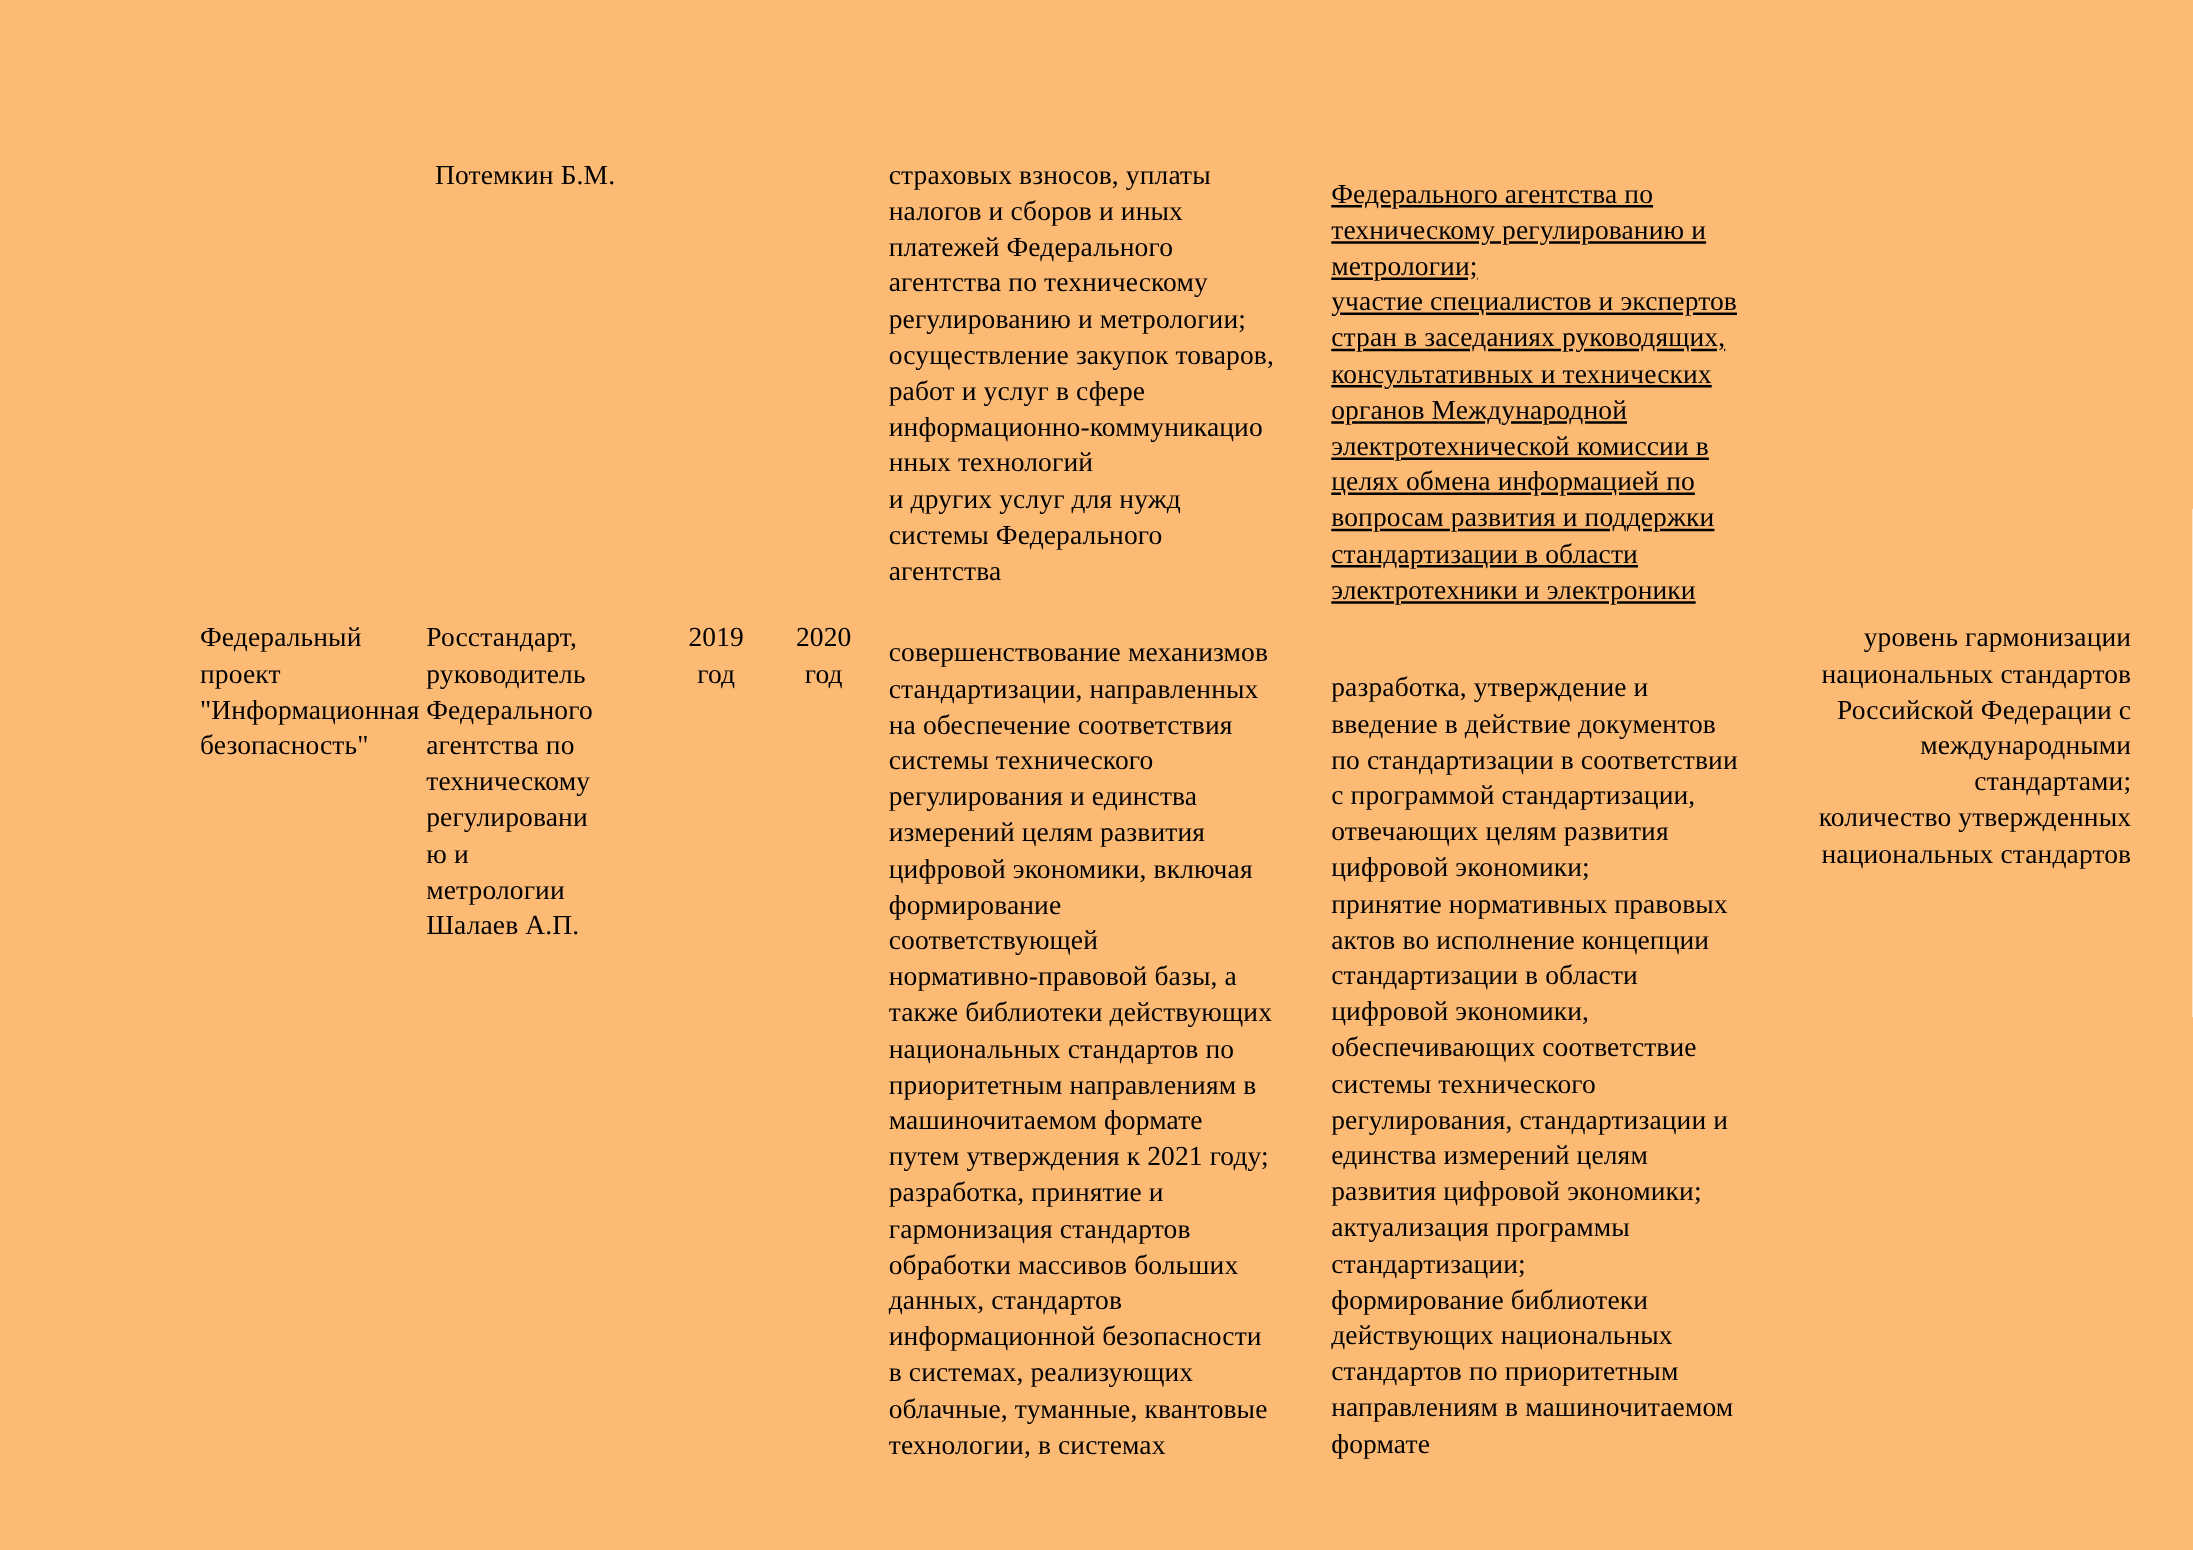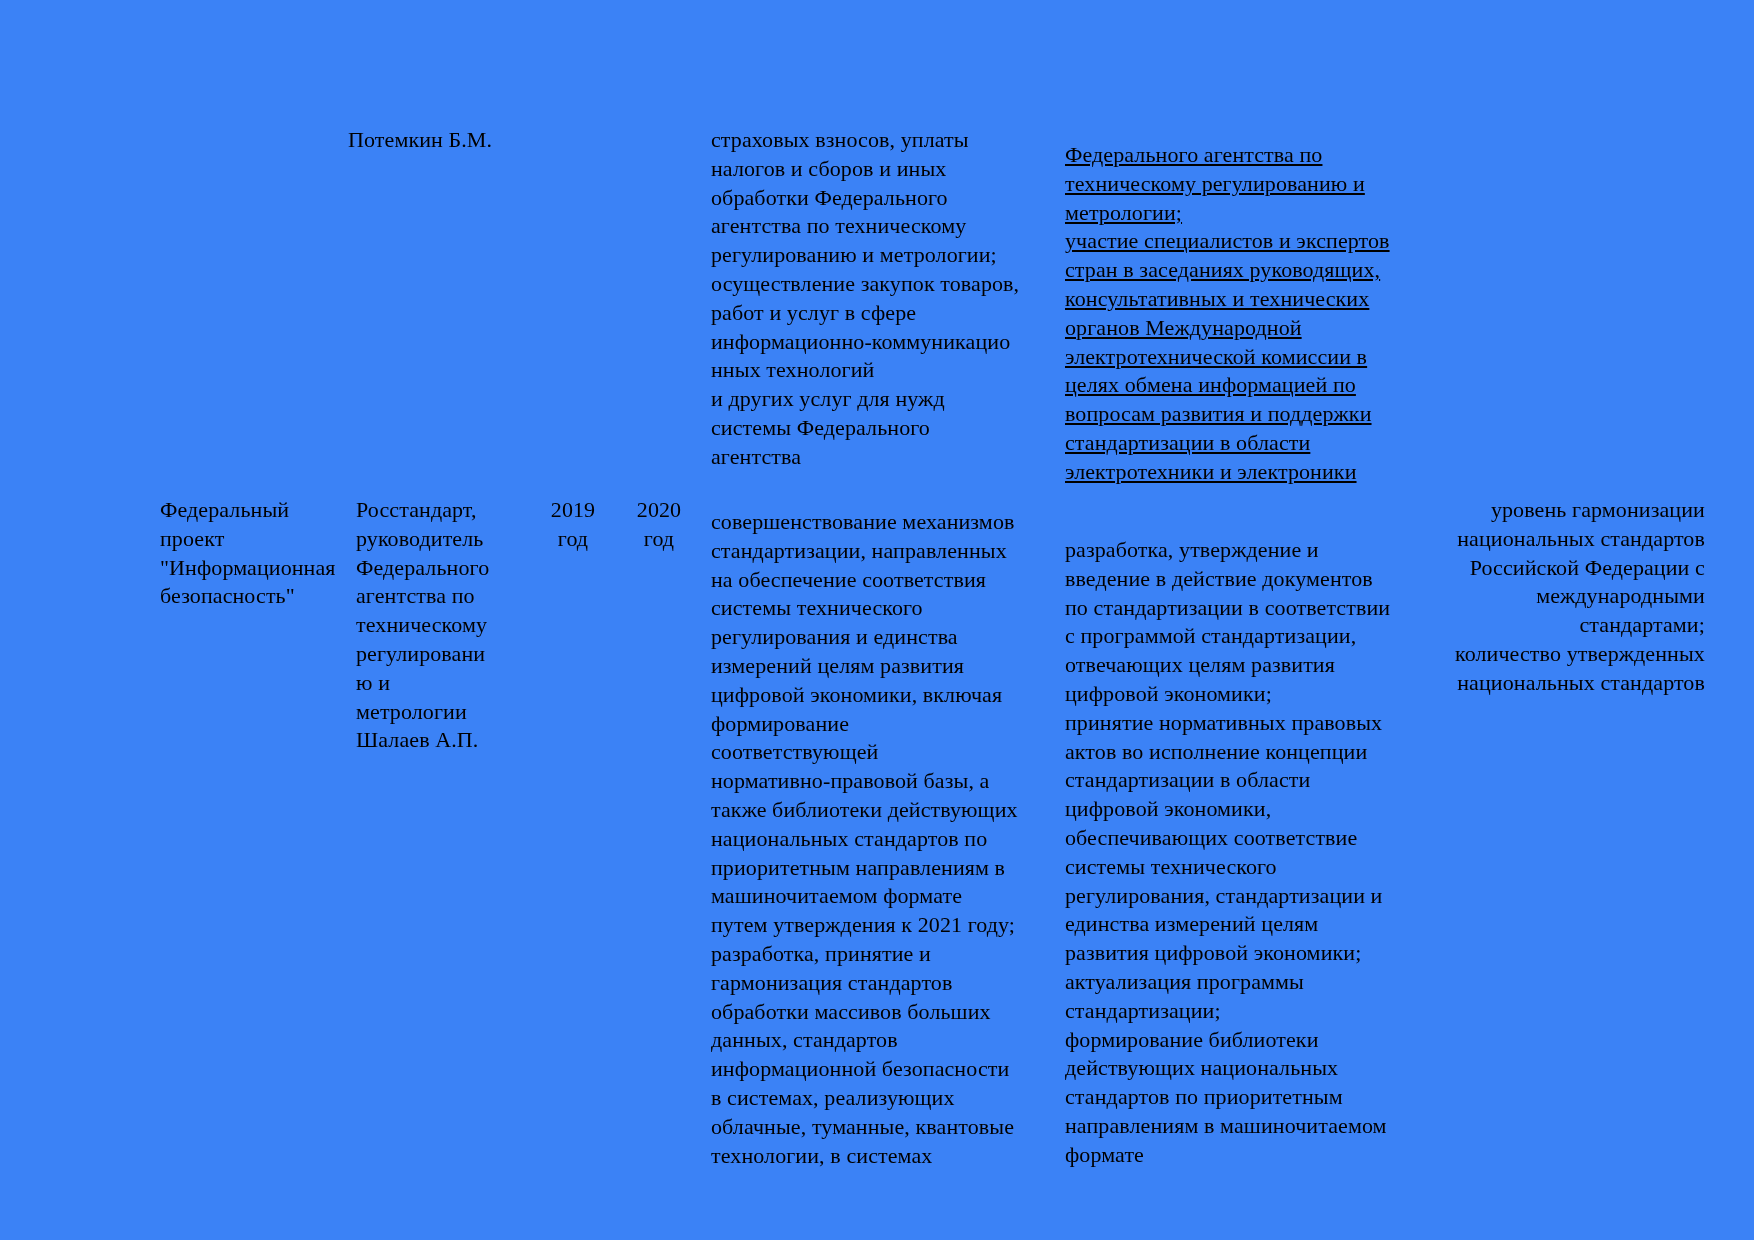--- a/index.html
+++ b/index.html
@@ -4,58 +4,58 @@
 <style>
   html, body {
     margin: 0;
     padding: 0;
     background: #ffffff;
   }
   .page {
     position: relative;
     width: 1754px;
     height: 1240px;
-    background: #3b82f6;
+    background: #fdba74;
     color: #000000;
     font-family: "Liberation Serif", "DejaVu Serif", serif;
     font-size: 22px;
     line-height: 28.8px;
     overflow: hidden;
   }
   .cell {
     position: absolute;
     white-space: pre;           
     letter-spacing: 0.1px;
   }
   .cell--center { text-align: center; }
 
   
   .r1-executor   { left: 348px;  top: 126px; }
   .r1-tasks      { left: 711px;  top: 126px; }
   .r1-results    { left: 1065px; top: 141px; text-decoration: underline; }
 
   
   .r2-project    { left: 160px;  top: 496px; width: 200px; }
-  .r2-executor   { left: 356px;  top: 496px; width: 150px; }
+  .r2-executor   { left: 341px;  top: 496px; width: 150px; }
   .r2-year-start { left: 536px;  top: 496px; width: 74px; }
   .r2-year-end   { left: 622px;  top: 496px; width: 74px; }
   .r2-tasks      { left: 711px;  top: 508px; }
   .r2-results    { left: 1065px; top: 496px; margin-top: 40px; }
   .r2-indicators { left: 1455px; top: 496px; text-align: right; }
 </style>
 </head>
 <body>
 
 <div class="page">
 
   <section>
     <div class="cell r1-executor">Потемкин Б.М.</div>
     <div class="cell r1-tasks">страховых взносов, уплаты
 налогов и сборов и иных
-обработки Федерального
+платежей Федерального
 агентства по техническому
 регулированию и метрологии;
 осуществление закупок товаров,
 работ и услуг в сфере
 информационно-коммуникацио
 нных технологий
 и других услуг для нужд
 системы Федерального
 агентства</div>
     <div class="cell r1-results">Федерального агентства по

